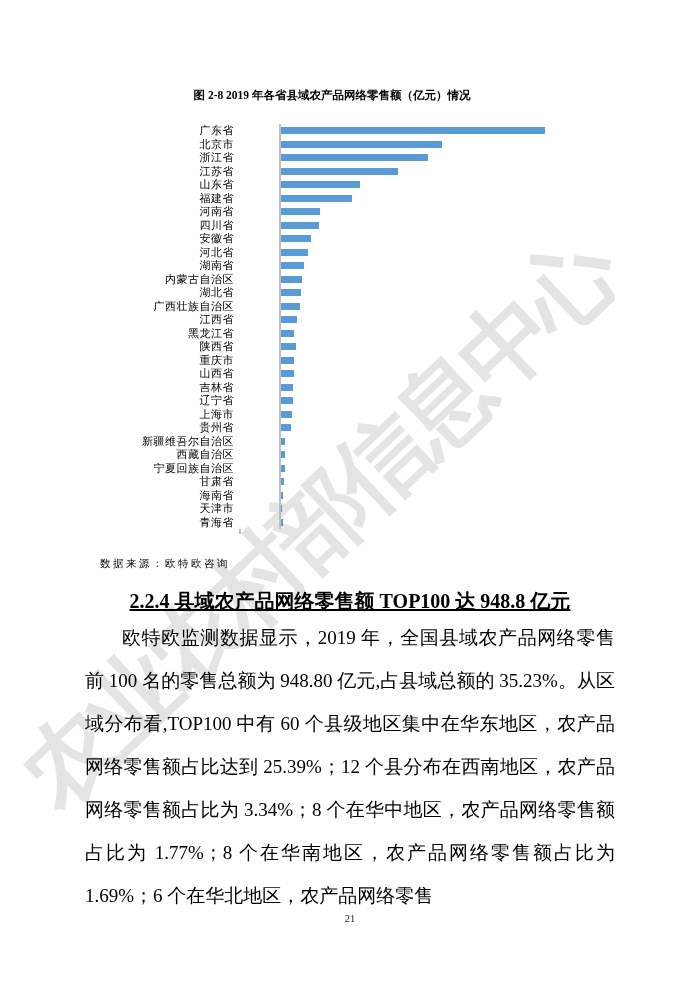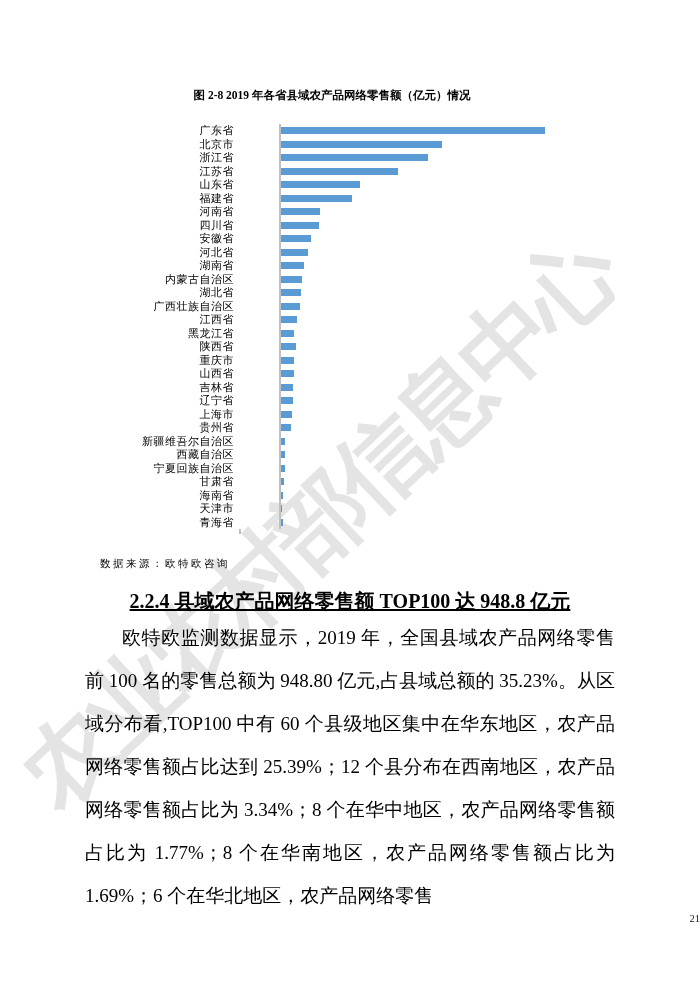--- a/index.html
+++ b/index.html
@@ -55,21 +55,21 @@
     position: absolute; left: 0; top: 588px; width: 700px; margin: 0;
     text-align: center; font-size: 20px; font-weight: bold; z-index: 1; text-decoration: underline;
   }
   .body-text {
     position: absolute; left: 85px; top: 616px; width: 530px; margin: 0;
     font-size: 19px; line-height: 43px; text-align: justify;
     text-indent: 37px; z-index: 1;
   }
   .page-number {
     position: absolute; left: 0; top: 913px; width: 700px;
-    text-align: right; font-size: 10.5px; z-index: 1; color: #222;
+    text-align: center; font-size: 10.5px; z-index: 1; color: #222;
   }
 </style>
 </head>
 <body>
 
 <div class="page">
 
   <div class="watermark" style="color: rgb(228, 228, 228);">农业农村部信息中心</div>
 
   <div class="chart-title">图 2-8 2019 年各省县域农产品网络零售额（亿元）情况</div>

